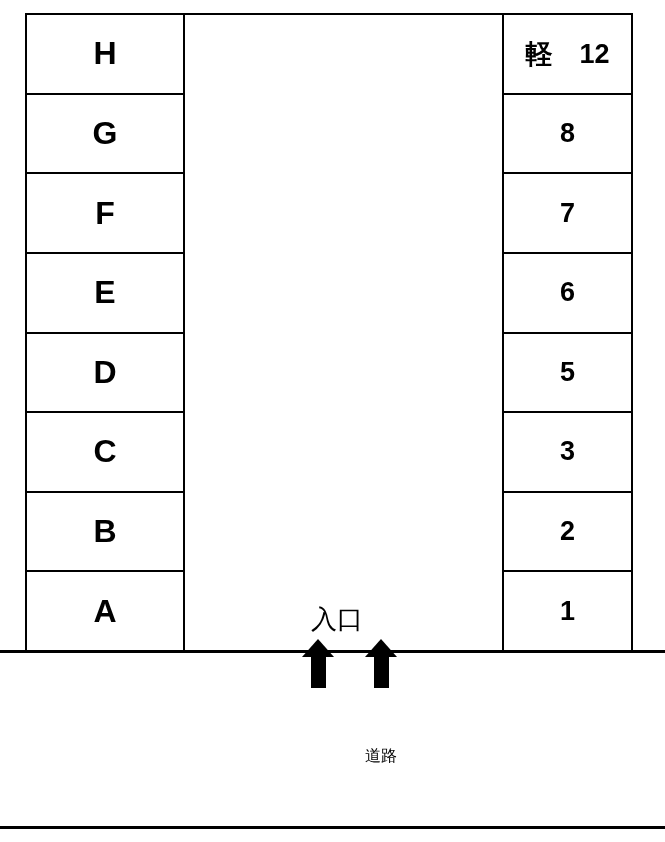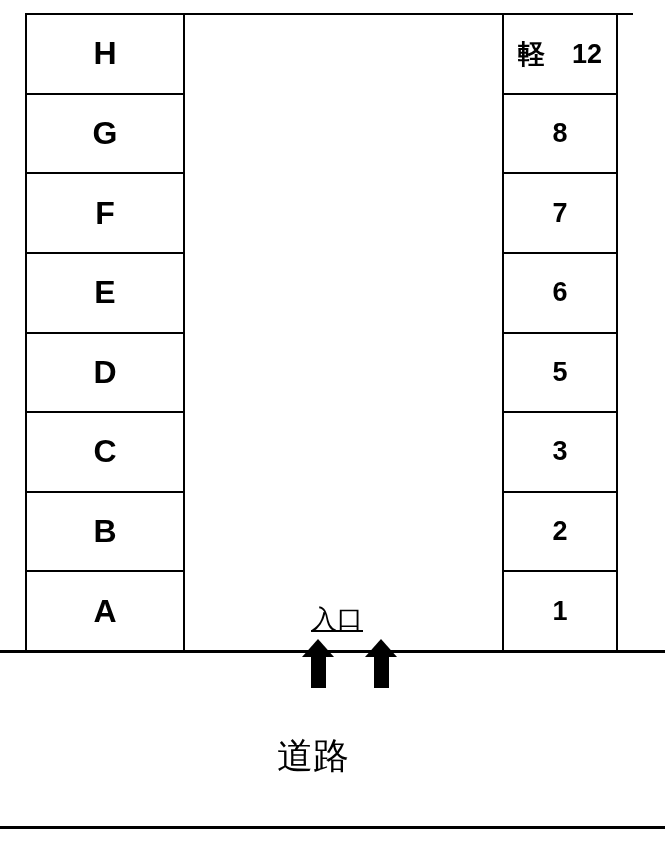--- a/index.html
+++ b/index.html
@@ -34,21 +34,21 @@
     flex-direction: column;
     background: #ffffff;
   }
   .col-left {
     left: 25px;
     width: 160px;
     height: 639px;
   }
   .col-right {
     left: 502px;
-    width: 116px;
+    width: 131px;
     height: 639px;
   }
   .cell {
     flex: 1 1 0;
     border-bottom: 2px solid #000000;
     display: flex;
     align-items: center;
     justify-content: center;
     font-weight: bold;
   }
@@ -60,21 +60,20 @@
   .entrance-label {
     position: absolute;
     left: 277px;
     top: 602px;
     width: 120px;
     height: 34px;
     line-height: 34px;
     text-align: center;
     font-size: 26px;
     font-weight: normal;
-    text-decoration: underline;
   }
   .road-line {
     position: absolute;
     left: 0;
     top: 650px;
     width: 665px;
     height: 3px;
     background: #000000;
   }
   .bottom-line {
@@ -108,22 +107,22 @@
   }
   .arrow-1 { left: 302px; }
   .arrow-2 { left: 365px; }
   .road-label {
     position: absolute;
     left: 277px;
     top: 738px;
     width: 120px;
     height: 36px;
     line-height: 36px;
-    text-align: left;
-    font-size: 36px;
+    text-align: right;
+    font-size: 16px;
     font-weight: normal;
   }
 </style>
 </head>
 <body>
 
 <div class="canvas">
 
   <div class="top-line"></div>
 

